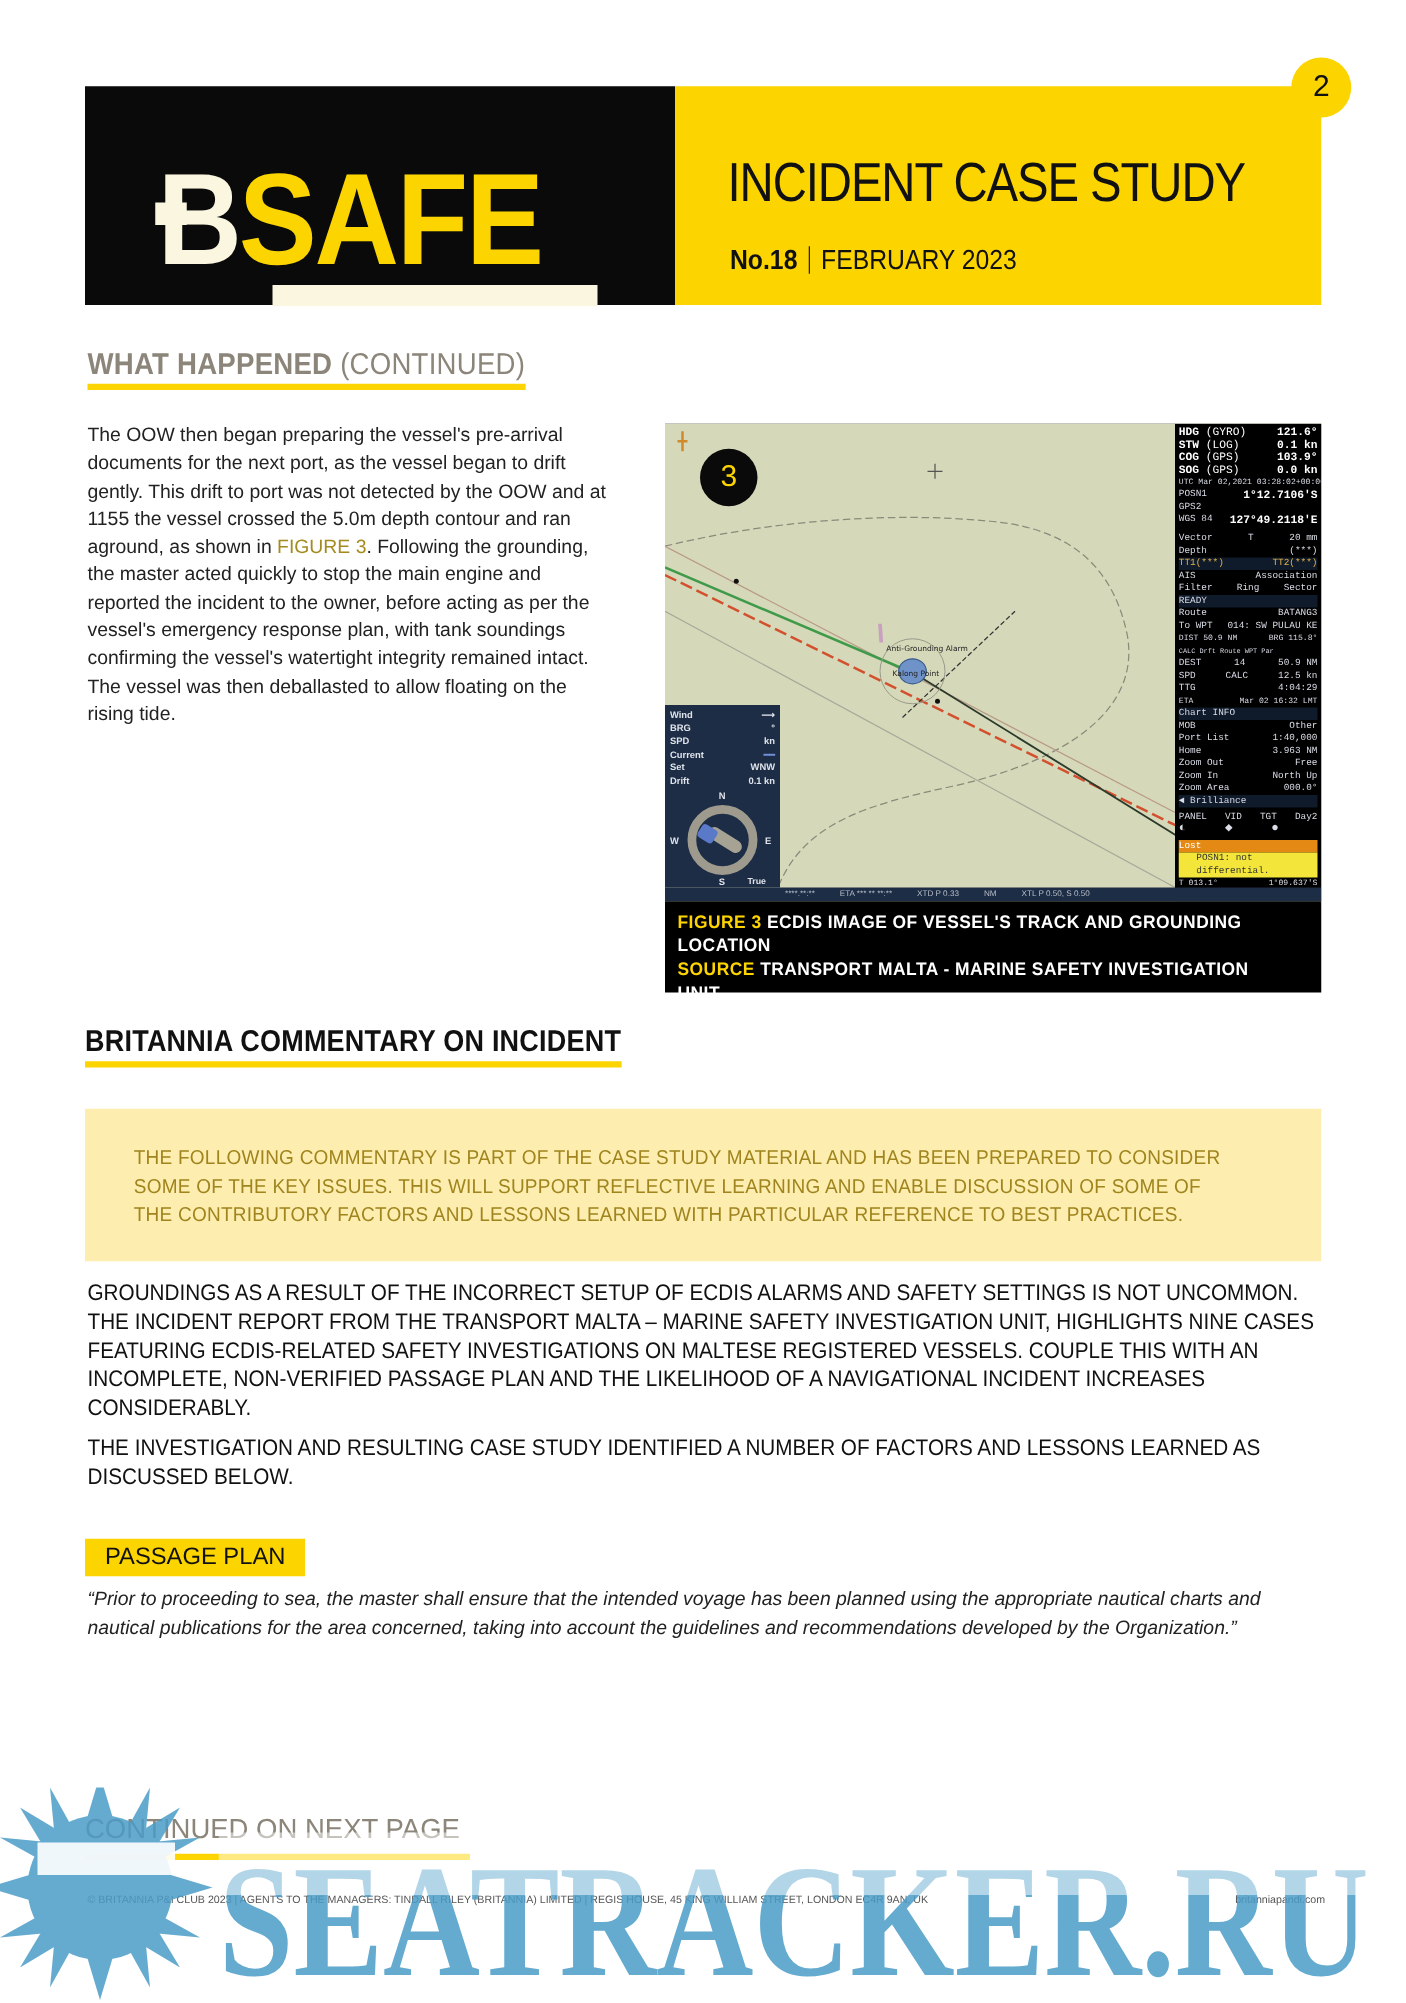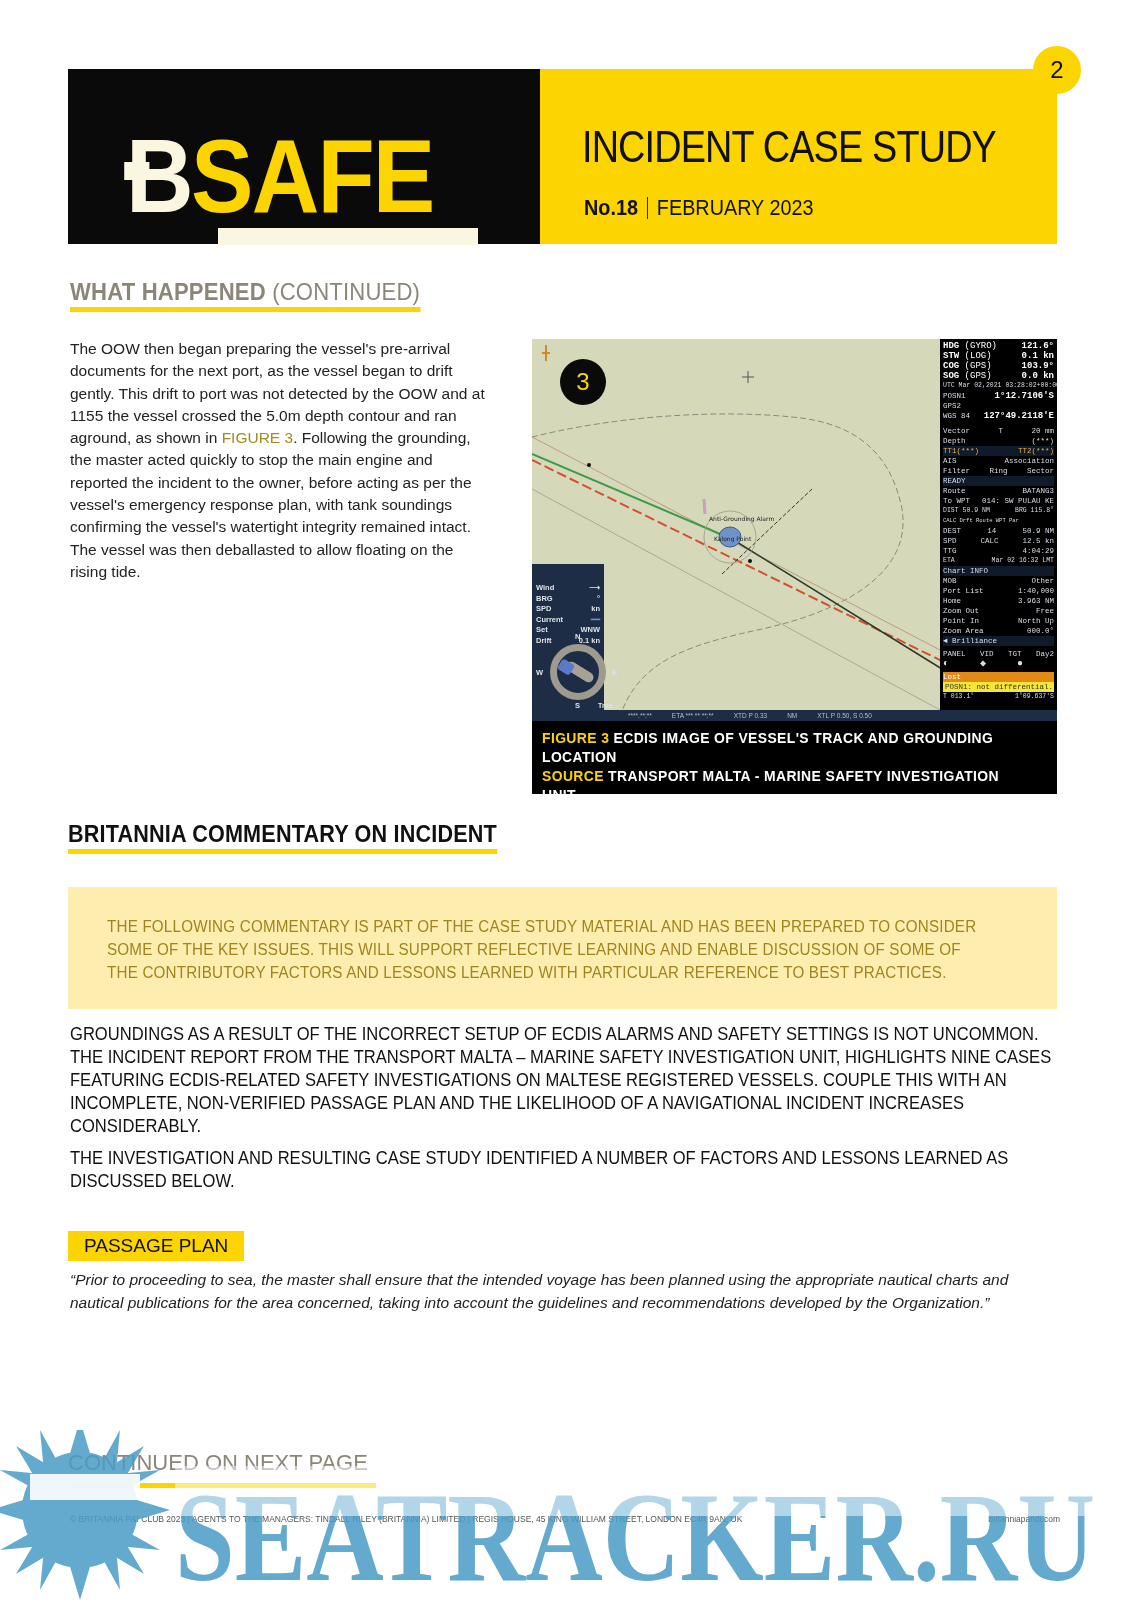--- a/index.html
+++ b/index.html
@@ -36,22 +36,22 @@
   .figure { position: absolute; left: 532px; top: 339px; width: 525px; height: 455px; background: #000; }
   .ecdis { position: absolute; left: 0; top: 0; width: 525px; height: 382px; background: #d6d9b9; overflow: hidden; }
   .chart-svg { position: absolute; left: 0; top: 0; }
   .fig-num { position: absolute; left: 28px; top: 20px; width: 46px; height: 46px; border-radius: 50%; background: #0a0a0a; color: #fcd400; font-size: 24px; display: flex; align-items: center; justify-content: center; }
   .ecdis-right { position: absolute; left: 408px; top: 0; width: 117px; height: 382px; background: #000000; color: #d9dde6; font-size: 7.5px; line-height: 10px; padding: 2px 3px; overflow: hidden; font-family: Liberation Mono, monospace; }
   .ecdis-right .big { font-weight: bold; font-size: 9px; color: #fff; }
   .ecdis-right .row { display: flex; justify-content: space-between; white-space: nowrap; }
   .ecdis-right .sp { height: 5px; }
   .ecdis-right .dark { background: #0f1a2b; }
   .ecdis-right .lost { background: #e48a14; color: #fff; text-align: left; margin-top: 3px; }
-  .ecdis-right .posn { background: #f3e53a; color: #333; padding-left: 2px; }
-  .ecdis-left { position: absolute; left: 0; top: 225px; width: 72px; height: 146px; background: #1d2d45; color: #dfe3ea; font-size: 7.5px; font-weight: bold; padding: 19px 4px; }
+  .ecdis-right .posn { background: #f3e53a; color: #333; padding-left: 14px; }
+  .ecdis-left { position: absolute; left: 0; top: 225px; width: 92px; height: 146px; background: #1d2d45; color: #dfe3ea; font-size: 7.5px; font-weight: bold; padding: 3px 4px; }
   .ecdis-left .row { display: flex; justify-content: space-between; line-height: 10.5px; }
   .compass { position: absolute; left: 18px; top: 80px; width: 56px; height: 56px; border-radius: 50%; border: 7px solid #9e9a8e; background: #1d2d45; }
   .compass-arrow { position: absolute; left: 8px; top: 16px; width: 30px; height: 10px; background: #a7a394; border-radius: 5px; transform: rotate(32deg); }
   .compass-head { position: absolute; left: 2px; top: 10px; width: 14px; height: 12px; background: #5a79c9; transform: rotate(32deg); border-radius: 3px; }
   .ecdis-bottom { position: absolute; left: 0; top: 371px; width: 525px; height: 11px; background: #1d2d45; color: #b7bdc8; font-size: 6.5px; line-height: 11px; display: flex; gap: 20px; padding-left: 96px; white-space: nowrap; }
   .caption { position: absolute; left: 10px; top: 390px; width: 505px; font-size: 14.5px; line-height: 19px; color: #fff; letter-spacing: 0.4px; font-weight: bold; transform: scaleX(0.96); transform-origin: left top; }
   .caption .y { color: #fcd400; }
 
   
   .comm-h { left: 68px; top: 820px; color: #111; font-weight: bold; font-size: 24px; transform: scaleX(0.9); transform-origin: left top; }
@@ -268,21 +268,21 @@
         </div>
       <div class="row">
           <span>Home</span>
           <span>3.963 NM</span>
         </div>
       <div class="row">
           <span>Zoom Out</span>
           <span>Free</span>
         </div>
       <div class="row">
-          <span>Point In</span>
+          <span>Zoom In</span>
           <span>North Up</span>
         </div>
       <div class="row">
           <span>Zoom Area</span>
           <span>000.0°</span>
         </div>
       <div class="row dark">
           <span>◄ Brilliance</span>
         </div>
       <div class="row" style="margin-top:3px">

